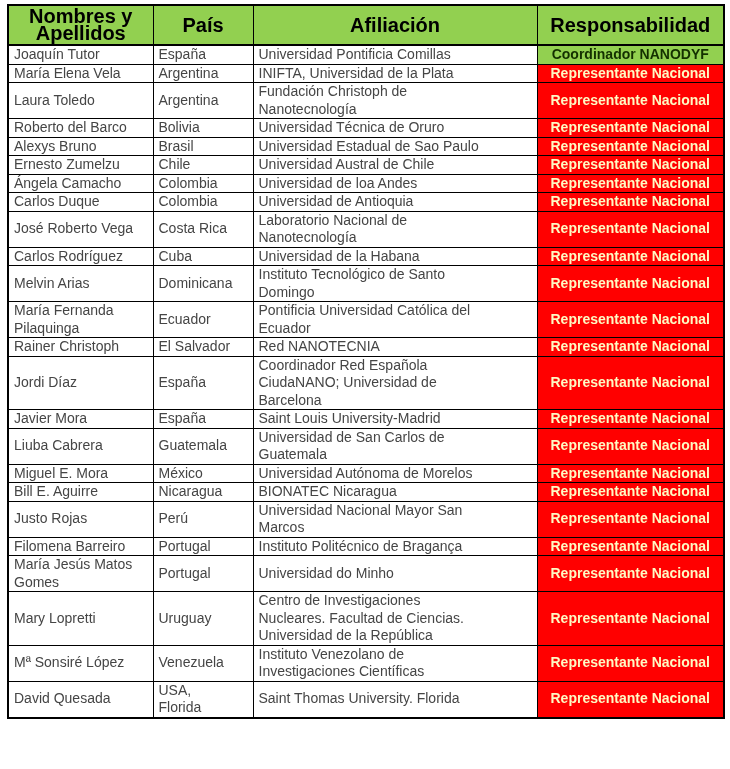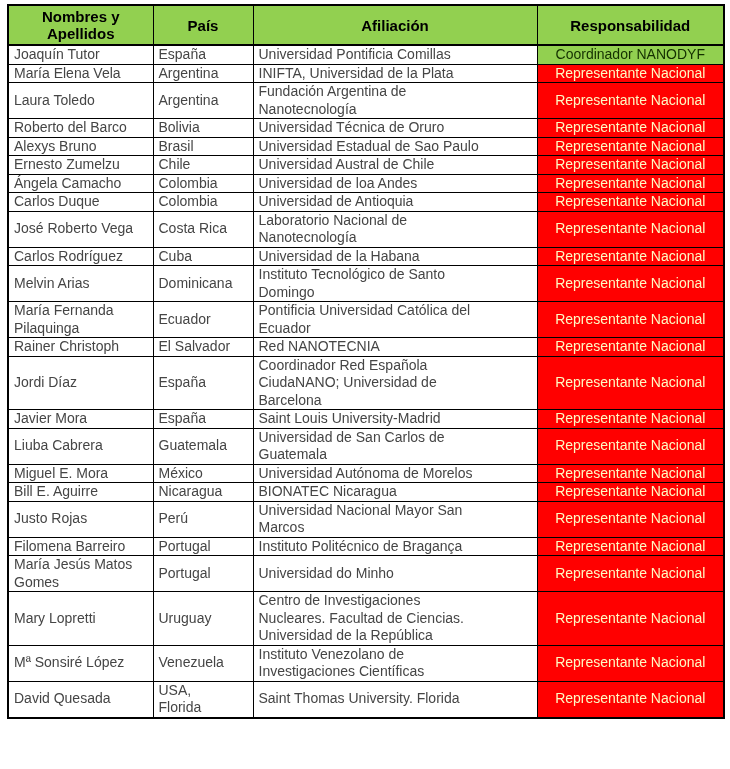--- a/index.html
+++ b/index.html
@@ -29,35 +29,35 @@
     border: 1px solid #000000;
     vertical-align: middle;
     white-space: pre-line;
     overflow: hidden;
     box-sizing: border-box;
   }
   th {
     background: #92D050;
     color: #000000;
     font-weight: bold;
-    font-size: 15px;
+    font-size: 20px;
     line-height: 17px;
     text-align: center;
     padding: 2px 2px;
     border-bottom-width: 2px;
   }
   td {
     color: #454545;
     font-size: 14px;
     line-height: 17.5px;
     padding: 0 5px;
     text-align: left;
   }
   td.role {
-    font-weight: normal;
+    font-weight: bold;
     text-align: center;
     padding: 0 2px;
   }
   td.role.red {
     background: #FF0000;
     color: #fef9c3;
   }
   td.role.green {
     background: #92D050;
     color: #143000;
@@ -92,21 +92,21 @@
         </tr>
         <tr>
           <td>María Elena Vela</td>
           <td>Argentina</td>
           <td>INIFTA, Universidad de la Plata</td>
           <td class="role red">Representante Nacional</td>
         </tr>
         <tr>
           <td>Laura Toledo</td>
           <td>Argentina</td>
-          <td>Fundación Argentina de
+          <td>Fundación Christoph de
 Nanotecnología</td>
           <td class="role red">Representante Nacional</td>
         </tr>
         <tr>
           <td>Roberto del Barco</td>
           <td>Bolivia</td>
           <td>Universidad Técnica de Oruro</td>
           <td class="role red">Representante Nacional</td>
         </tr>
         <tr>

